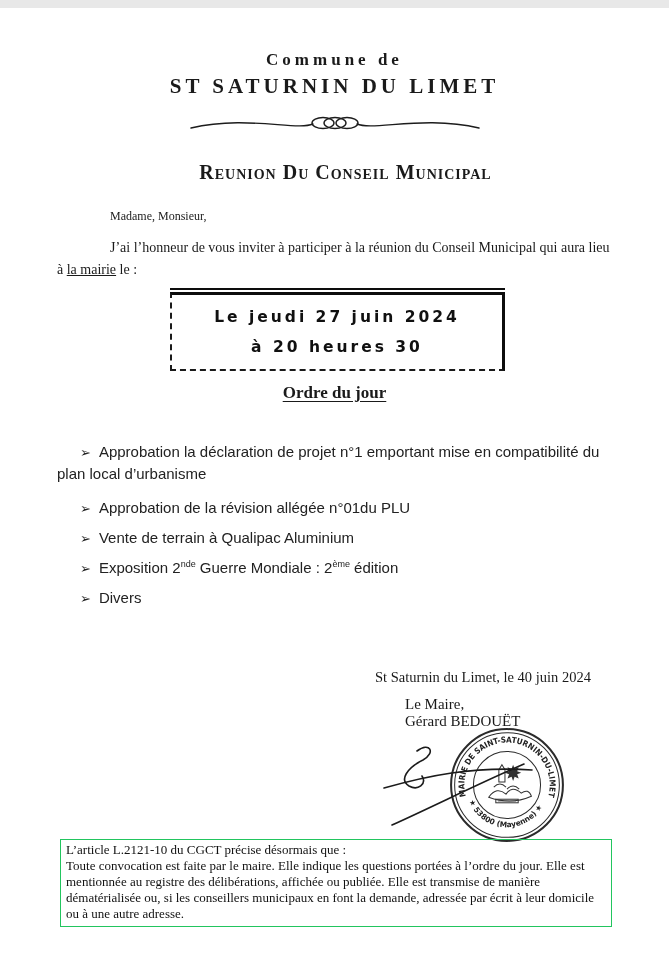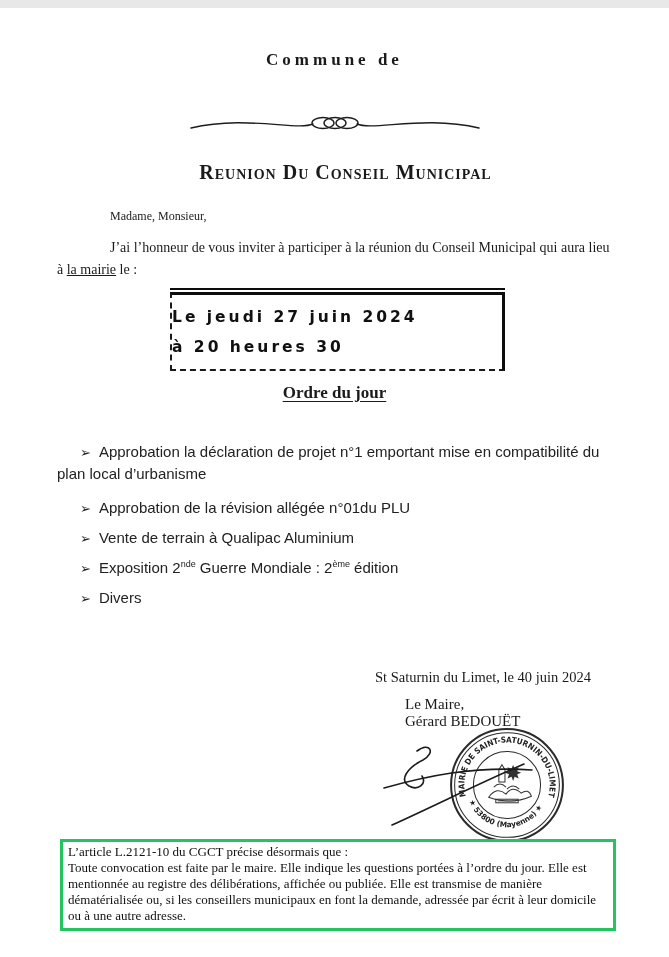--- a/index.html
+++ b/index.html
@@ -20,21 +20,21 @@
   }
   
   .salutation{position:absolute; left:110px; top:201px; font-size:12px;}
   .intro{position:absolute; left:57px; top:229px; width:557px; font-size:14px; line-height:1.55; text-indent:53px;}
   .intro .u{text-decoration:underline;}
   
   .datebox{
     position:absolute; left:170px; top:284px; width:330px; height:74px;
     border-top:3px solid #0d0d0d; border-right:3px solid #0d0d0d;
     border-left:2px dashed #1a1a1a; border-bottom:2px dashed #1a1a1a;
-    font-family:"DejaVu Sans", sans-serif; font-weight:bold;
+    text-align:center; font-family:"DejaVu Sans", sans-serif; font-weight:bold;
     color:#101010;
   }
   .datebox::before{
     content:""; position:absolute; left:-2px; right:-3px; top:-7px;
     border-top:2px solid #0d0d0d;
   }
   .datebox .d1{margin-top:13px; font-size:15.5px; letter-spacing:3px;}
   .datebox .d2{margin-top:12px; font-size:15.5px; letter-spacing:3px;}
   
   .ordre{
@@ -50,31 +50,32 @@
   .agenda-item sup{font-size:9px; line-height:0;}
   
   .closing-date{position:absolute; left:375px; top:661px; font-size:14.5px;}
   .signer{position:absolute; left:405px; top:688px; font-size:15px; line-height:17px;}
   
   .stamp{position:absolute; left:446px; top:716px;}
   .signature{position:absolute; left:372px; top:727px;}
   
   .footnote{
     position:absolute; left:60px; top:831px; width:540px;
-    border:3px solid #22c55e; padding:2px 5px 4px 5px;
+    border:1px solid #22c55e; padding:2px 5px 4px 5px;
     font-size:13px; line-height:1.23; color:#111;
   }
 </style>
 </head>
 <body>
 
 <div class="page">
 
   <div class="header">
     <div class="l1">Commune de</div>
+    <div class="l2">ST SATURNIN DU LIMET</div>
   </div>
   <svg class="flourish" width="300" height="32" viewBox="0 0 300 32">
     <g fill="none" stroke="#1c1c1c" stroke-width="1.4" stroke-linecap="round">
       <path d="M 6,23 C 60,10 112,26 128,19"></path>
       <path d="M 172,19 C 188,26 240,10 294,23"></path>
       <ellipse cx="138" cy="18" rx="11" ry="5.5"></ellipse>
       <ellipse cx="150" cy="18" rx="11" ry="5.5"></ellipse>
       <ellipse cx="162" cy="18" rx="11" ry="5.5"></ellipse>
     </g>
   </svg>

